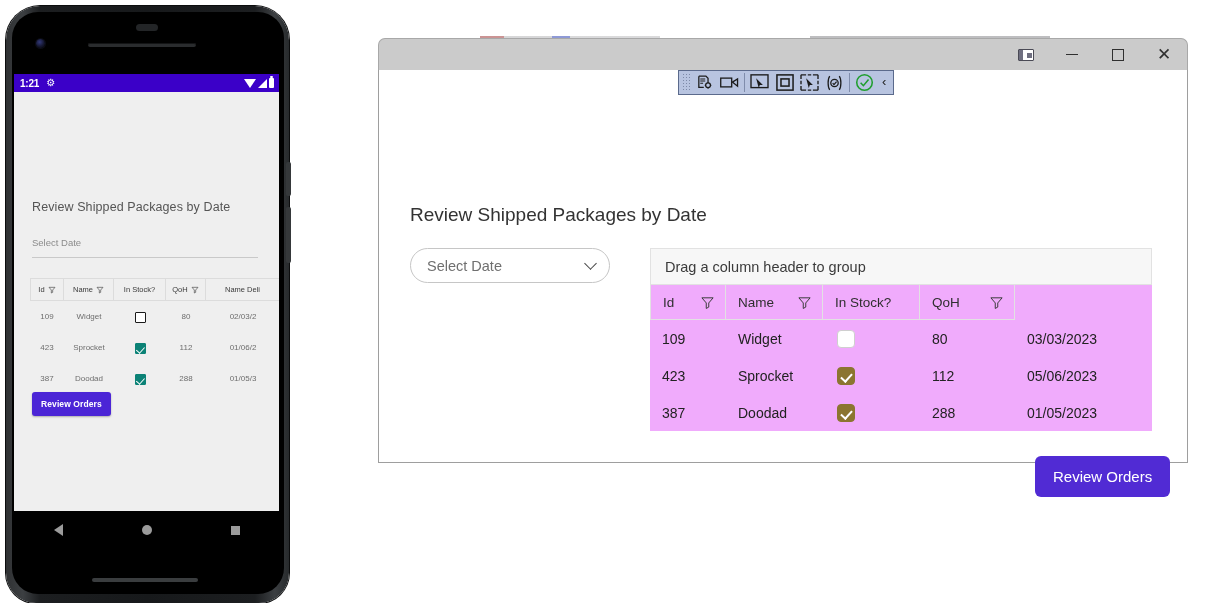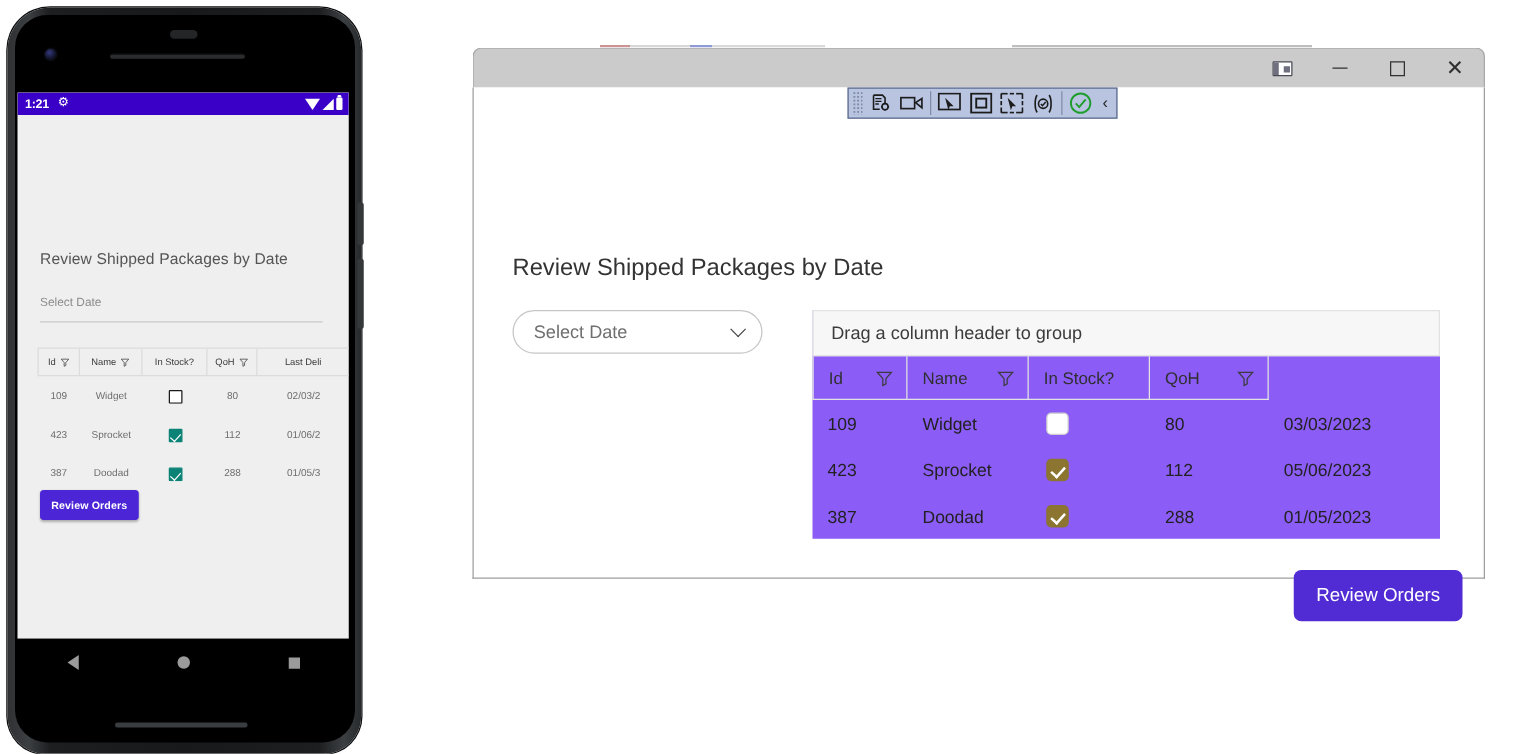--- a/index.html
+++ b/index.html
@@ -263,21 +263,21 @@
     padding: 0 14px 0 16px;
     cursor: pointer;
   }
   .date-select .dsv { font-size: 14.5px; color: #6f6f6f; }
   .chev { width: 9px; height: 9px; border: solid #444; border-width: 0 1.6px 1.6px 0;
           transform: rotate(45deg); margin-top: -5px; }
 
   .grid-wrap {
     position: absolute; left: 271px; top: 178px;
     width: 502px;
-    background: #8b5cf6;
+    background: #f0abfc;
   }
   .grid-groupbar {
     height: 37px; background: #f7f7f7;
     border: 1px solid #e2e2e2;
     display: flex; align-items: center; padding-left: 14px;
     font-size: 14.5px; color: #3b3b3b;
   }
   .grid-head { display: flex; height: 35px; }
   .grid-head .hcell {
     display: flex; align-items: center; justify-content: space-between;
@@ -373,21 +373,21 @@
             <div class="hcell ph-c-stock">
               <span>In Stock?</span>
             </div>
             <div class="hcell ph-c-qoh">
               <span>QoH</span>
               <svg class="funnel-sm" width="8" height="8" viewBox="0 0 24 24">
                 <path d="M3 4h18l-7 8v7l-4 2v-9z" fill="none" stroke="#4a4a4a" stroke-width="2"></path>
               </svg>
             </div>
             <div class="hcell ph-c-date">
-              <span>Last Deli</span>
+              <span>Name Deli</span>
             </div>
           </div>
 
           <div class="phone-grid-row">
             <div class="dcell ph-c-id">109</div>
             <div class="dcell ph-c-name">Widget</div>
             <div class="dcell ph-c-stock" style="align-items:flex-start;padding-top:2px;">
               <span class="ph-chk"></span>
             </div>
             <div class="dcell ph-c-qoh">80</div>

